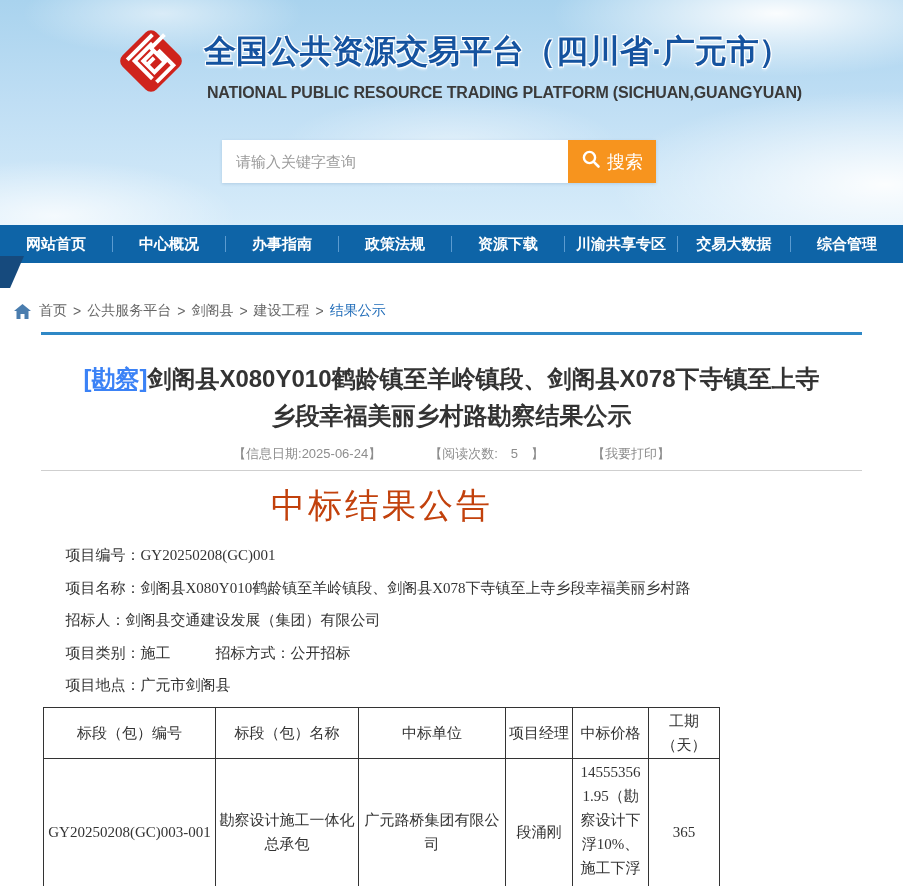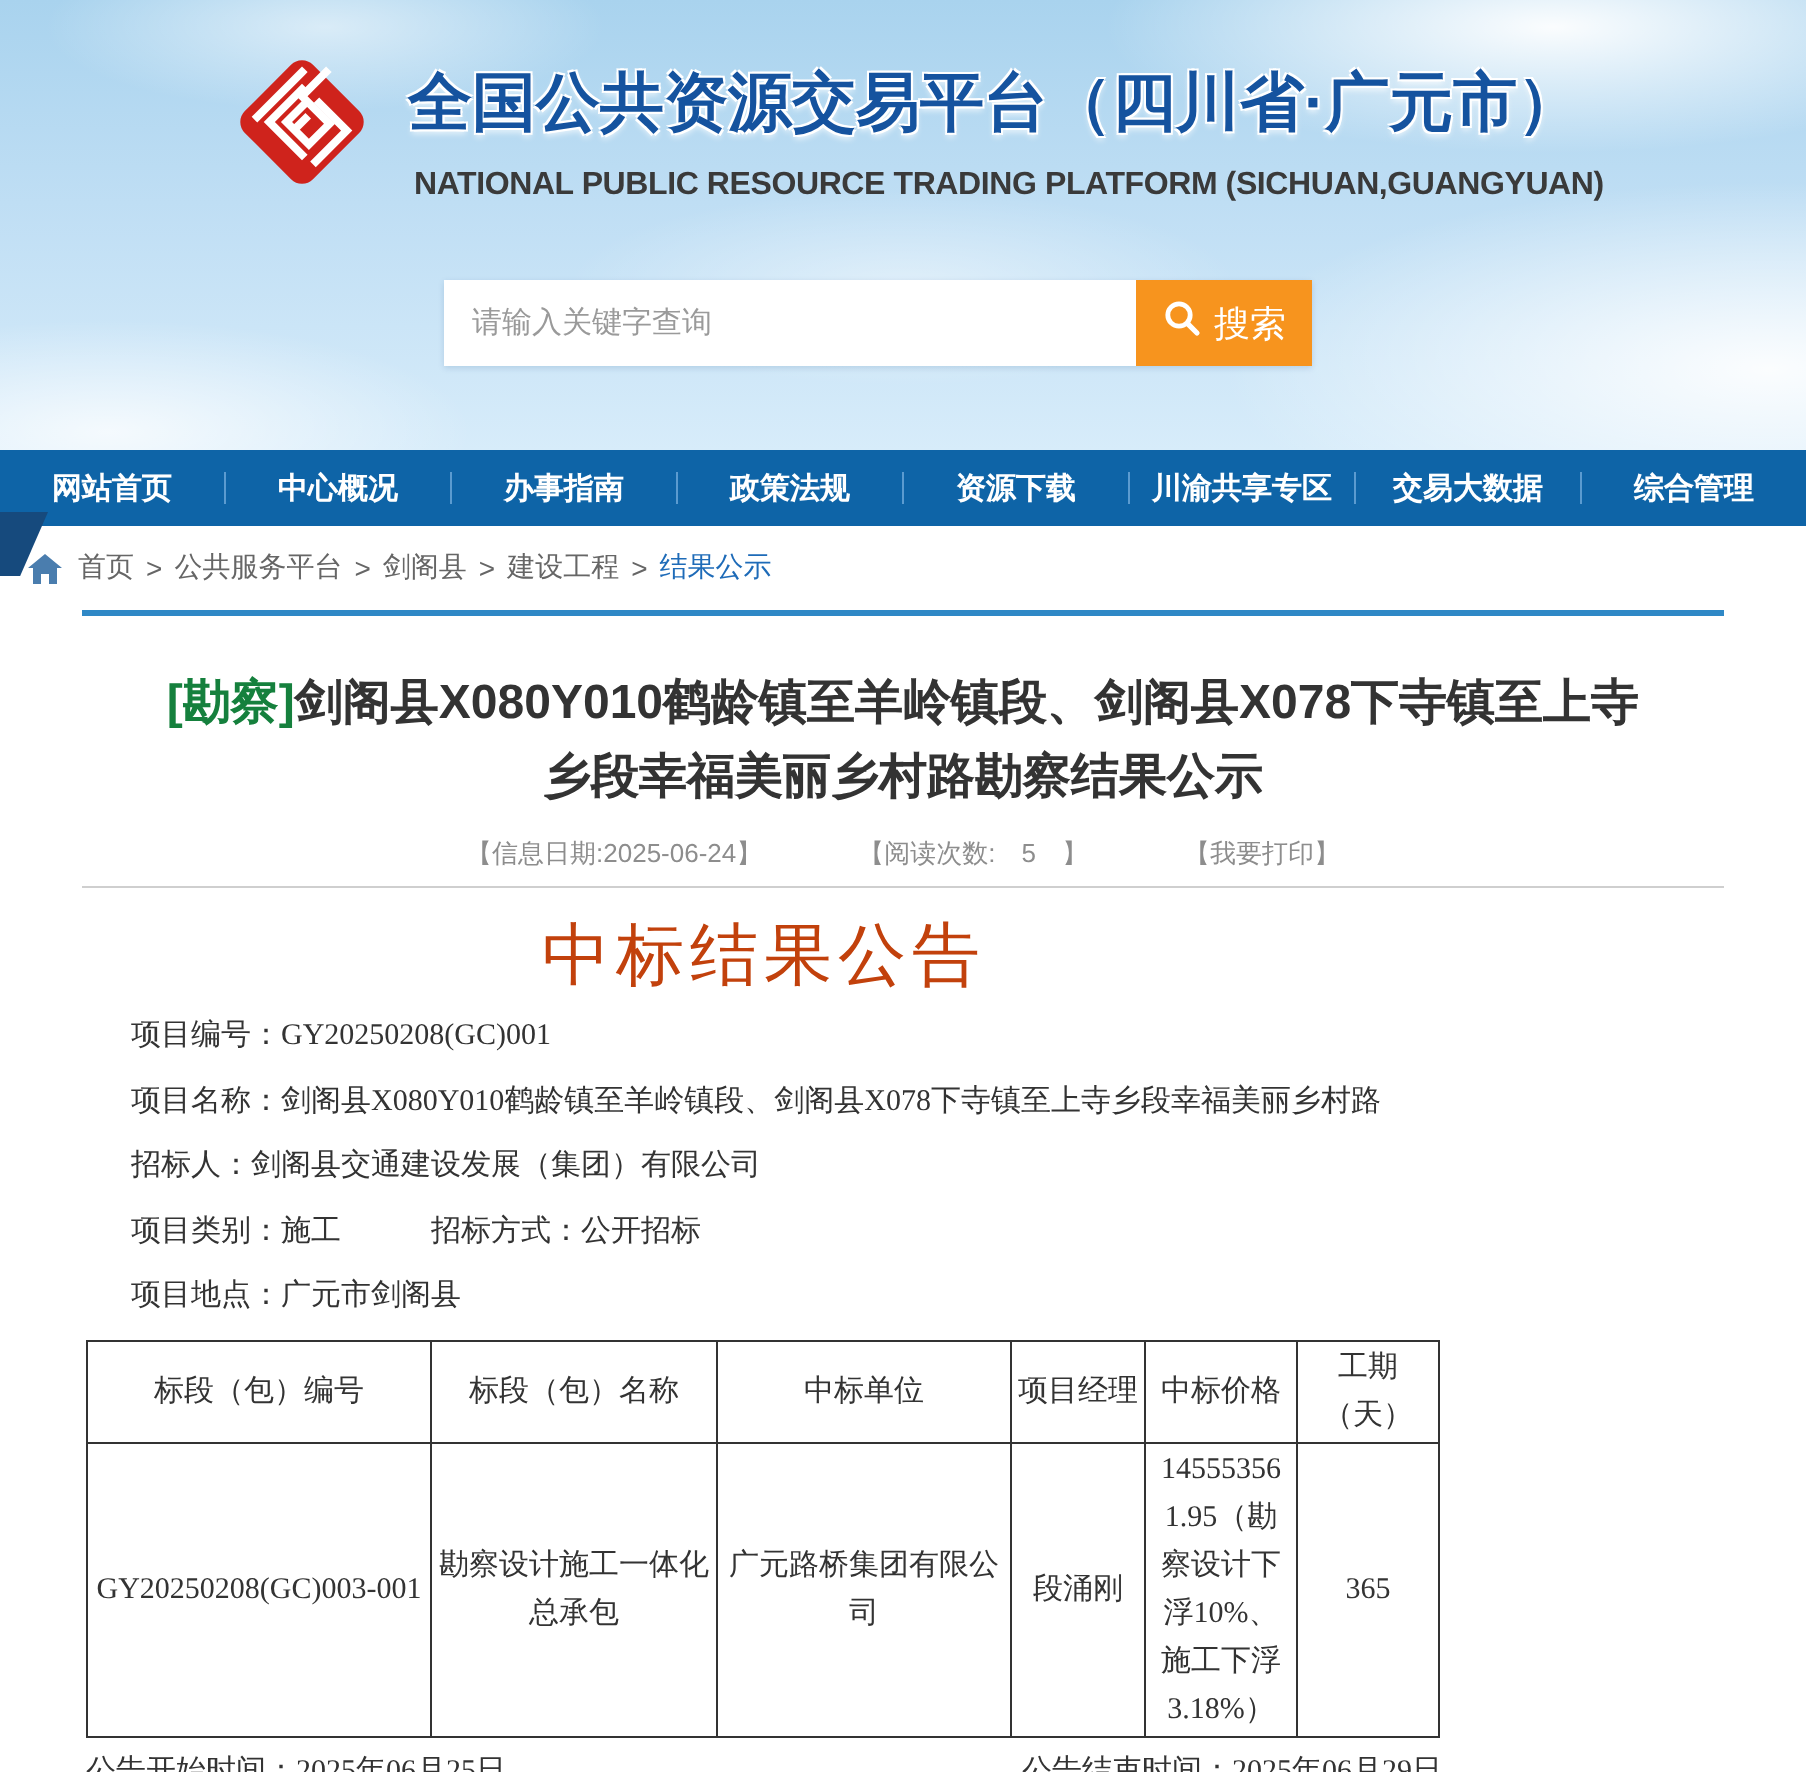--- a/index.html
+++ b/index.html
@@ -47,45 +47,45 @@
     font-weight:bold; text-decoration:none; cursor:pointer; white-space:nowrap;
   }
   .nav-divider { width:1px; height:16px; background:#5b9bd0; align-self:center; }
   .nav-fold {
     position:absolute; left:0; top:256px; width:24px; height:32px; background:#164a7d;
     clip-path:polygon(0 0,100% 0,42% 100%,0 100%); z-index:3;
   }
   
   .breadcrumb {
     height:42px; display:flex; align-items:center; padding-left:14px; font-size:14px; color:#666;
-    background:#fff; gap:6px;
+    background:#fff; gap:6px;margin-top:27px;
   }
   .crumb { color:#666; text-decoration:none; cursor:pointer; }
   .crumb-sep { color:#666; }
   .crumb.current { color:#1e6bb8; }
   .home-icon { display:inline-flex; margin-right:2px; }
   
   .content { padding:0 41px; }
   .rule-blue { height:3px; background:#2f88c6; }
   .rule-gray { height:1px; background:#cfcfcf; margin-top:7px; }
   .article-title {
     width:760px; margin:25px auto 0; text-align:center; font-size:24px; line-height:37px;
     font-weight:bold; color:#333;
   }
-  .article-title .tag { color:#15803d; }
+  .article-title .tag { color:#3b82f6;text-decoration:underline; }
   .meta-row {
     margin-top:11px; display:flex; justify-content:center; gap:48px; font-size:13px; color:#8d8d8d;
   }
   .meta-print { cursor:pointer; }
   .doc { width:678px; margin-left:2px; font-family:"Liberation Serif","DejaVu Serif",serif; }
   .doc-heading {
     margin-top:12px; text-align:center; font-size:34px; font-weight:normal; color:#c2410c;
     letter-spacing:3px; line-height:46px;
   }
-  .doc-paras { }
+  .doc-paras { margin-top:10px; }
   .doc-paras p { font-size:15px; line-height:32.5px; color:#333; text-indent:1.5em; }
   
   .result-table { border-collapse:collapse; width:676px; margin-top:5px; table-layout:fixed; }
   .result-table th, .result-table td {
     border:1px solid #333; font-weight:normal; font-size:15px; color:#333; text-align:center;
     word-break:break-all; padding:1px 2px; line-height:24px;
   }
   .result-table th { height:26px; }
   .result-table td { height:143px; }
   .col-code{width:172px;} .col-name{width:143px;} .col-winner{width:147px;}

